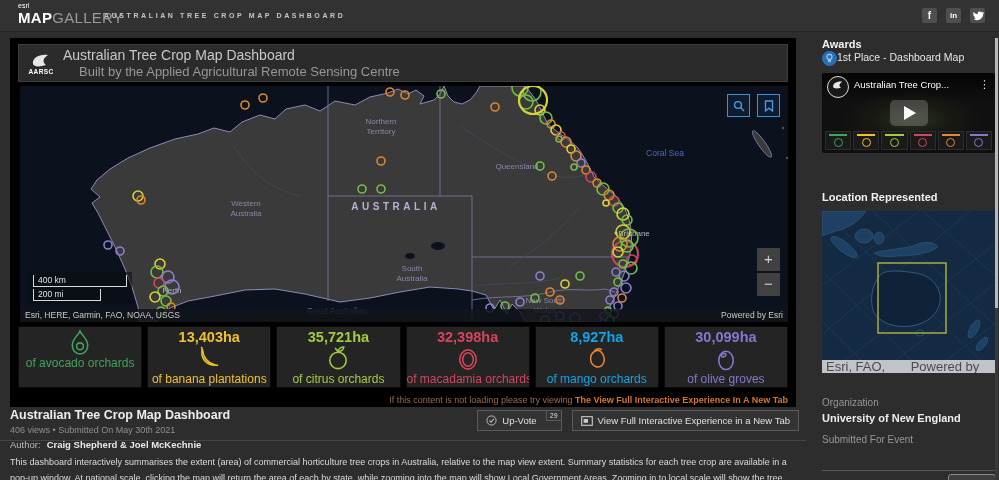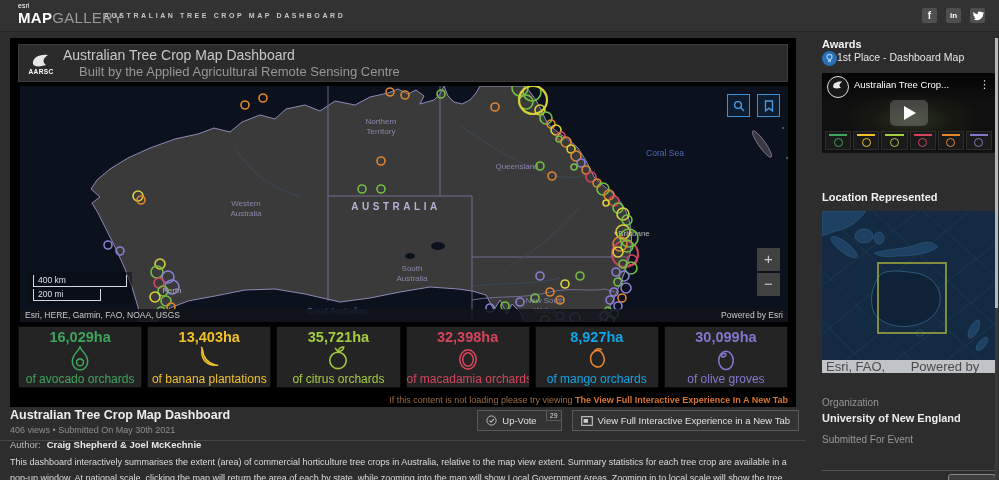--- a/index.html
+++ b/index.html
@@ -283,21 +283,20 @@
       </div>
 
       <div class="map-attr">
         <span>Esri, HERE, Garmin, FAO, NOAA, USGS</span>
         <span>Powered by Esri</span>
       </div>
     </div>
 
     <div class="stats">
         <div class="stat" style="color: rgb(63, 164, 92);">
-          <div class="v">16,029ha</div>
           <svg width="26" height="27" viewBox="0 0 24 28" style="stroke:#3fa45c;fill:none;stroke-width:1.6">
             <path d="M12,2 C10,7 4,10 4,17 a8,9 0 0 0 16,0 C20,10 14,7 12,2 Z"></path>
             <circle cx="12" cy="18" r="3.6"></circle>
           </svg>
           <div class="l">of avocado orchards</div>
         </div>
         <div class="stat" style="color: rgb(240, 193, 43);">
           <div class="v">13,403ha</div>
           <svg width="26" height="27" viewBox="0 0 24 28" style="stroke:#f0c12b;fill:none;stroke-width:1.6">
             <path d="M5,4 C3,13 8,21 19,21"></path>

